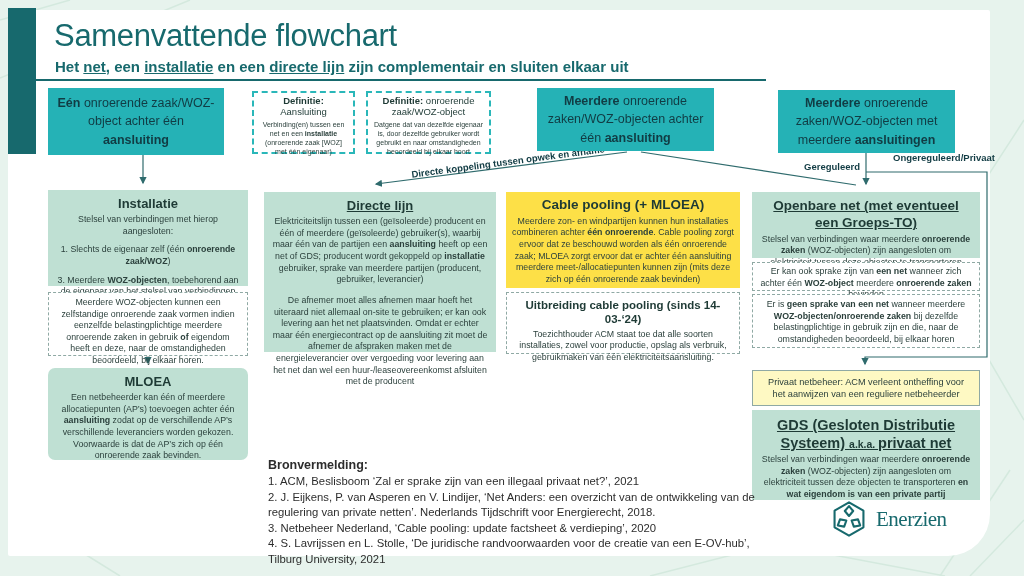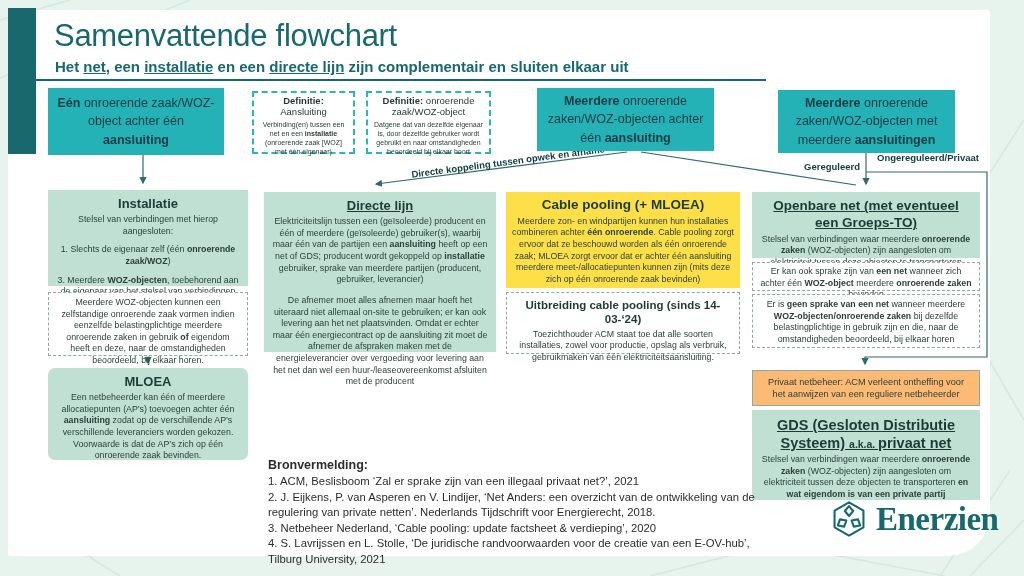--- a/index.html
+++ b/index.html
@@ -14,36 +14,36 @@
   .subtitle{position:absolute;left:55px;top:58px;font-size:15px;font-weight:700;color:#17696d;z-index:3;}
   .rule{position:absolute;left:8px;top:79px;width:758px;height:2px;background:#17696d;z-index:3;}
   svg.connectors{position:absolute;left:0;top:0;z-index:2;pointer-events:none;}
 
   .box{position:absolute;z-index:3;box-sizing:border-box;text-align:center;color:#2b403c;}
   .teal{background:#25b2b6;color:#113c44;display:flex;align-items:center;justify-content:center;
         font-size:12.5px;line-height:1.45;padding:4px 8px;}
   .mint{background:#bfe0d3;padding:5px 8px;}
   .dash-teal{background:#fff;border:2px dashed #2ab7b9;padding:3px 5px;}
   .dash-gray{background:#fff;border:1px dashed #8fa9a4;padding:4px 7px;}
-  .solid-gray{background:#fdba74;border:1px solid #8fa9a4;padding:5px 8px;}
+  .solid-gray{background:#fef9c3;border:1px solid #8fa9a4;padding:5px 8px;}
   .bt{font-weight:700;font-size:13px;line-height:1.25;margin:1px 0 2px 0;color:#1e3a35;}
   .bt.ul{text-decoration:underline;}
   .bt.big{font-size:13.5px;}
   .body-s{font-size:8.8px;line-height:1.32;}
   .body-xs{font-size:7px;line-height:1.3;}
   .def-t{font-weight:400;font-size:9.5px;line-height:1.15;margin-bottom:2px;color:#1e3a35;}
   .gap{margin-top:7px;}
   .lbl{position:absolute;z-index:3;font-size:9.5px;font-weight:700;color:#123c44;}
   .b{font-weight:700;} .u{text-decoration:underline;} .s{font-size:0.72em;}
 
   .sources{position:absolute;left:268px;top:458px;width:508px;z-index:3;color:#2d2d2d;}
   .sources .head{font-weight:700;font-size:12.5px;margin-bottom:2px;}
   .sources .item{font-size:11.3px;line-height:1.38;}
   .logo{position:absolute;left:830px;top:500px;z-index:3;display:flex;align-items:center;gap:8px;}
-  .logo-text{font-family:"Liberation Serif","DejaVu Serif",serif;font-weight:700;font-size:33px;
+  .logo-text{font-family:"Liberation Serif","DejaVu Serif",serif;font-weight:400;font-size:21px;
              color:#17696d;letter-spacing:-0.5px;}
 </style>
 </head>
 <body>
 
 <div id="stage">
 
   <svg class="bg-pattern" width="1024" height="576">
     <g stroke="#d4e9de" stroke-width="1.5" fill="none">
       <path d="M0 78 L190 0"></path>
@@ -74,21 +74,21 @@
       <line x1="627" y1="152" x2="376" y2="184" marker-end="url(#arr)"></line>
       <line x1="641" y1="152" x2="856" y2="185"></line>
       <line x1="866" y1="153" x2="866" y2="184" marker-end="url(#arr)"></line>
       <polyline points="866,172 987,172 987,357 865,357 865,364" marker-end="url(#arr)"></polyline>
       <line x1="148" y1="357" x2="148" y2="363" marker-end="url(#arr)"></line>
     </g>
   </svg>
 
   <div class="lbl" style="left:372px;top:156px;width:272px;text-align:center;transform:rotate(-7.5deg);">Directe koppeling tussen opwek en afname</div>
   <div class="lbl" style="left:782px;top:161px;width:78px;text-align:right;">Gereguleerd</div>
-  <div class="lbl" style="left:868px;top:152px;width:118px;text-align:left;padding-left:9px;">Ongereguleerd/Privaat</div>
+  <div class="lbl" style="left:868px;top:152px;width:118px;text-align:right;padding-left:9px;">Ongereguleerd/Privaat</div>
 
   <div class="box teal" style="left:48px;top:88px;width:176px;height:67px;">
     <div><span class="b">Eén </span><span>onroerende zaak/WOZ-object achter één </span><span class="b">aansluiting</span></div>
   </div>
 
   <div class="box dash-teal" style="left:252px;top:91px;width:103px;height:63px;">
     <div class="def-t"><span class="b">Definitie:</span><span> Aansluiting</span></div>
     <div class="body-xs"><span>Verbinding(en) tussen een net en een </span><span class="b">installatie</span><span> (onroerende zaak [WOZ] met één eigenaar)</span></div>
   </div>
 

